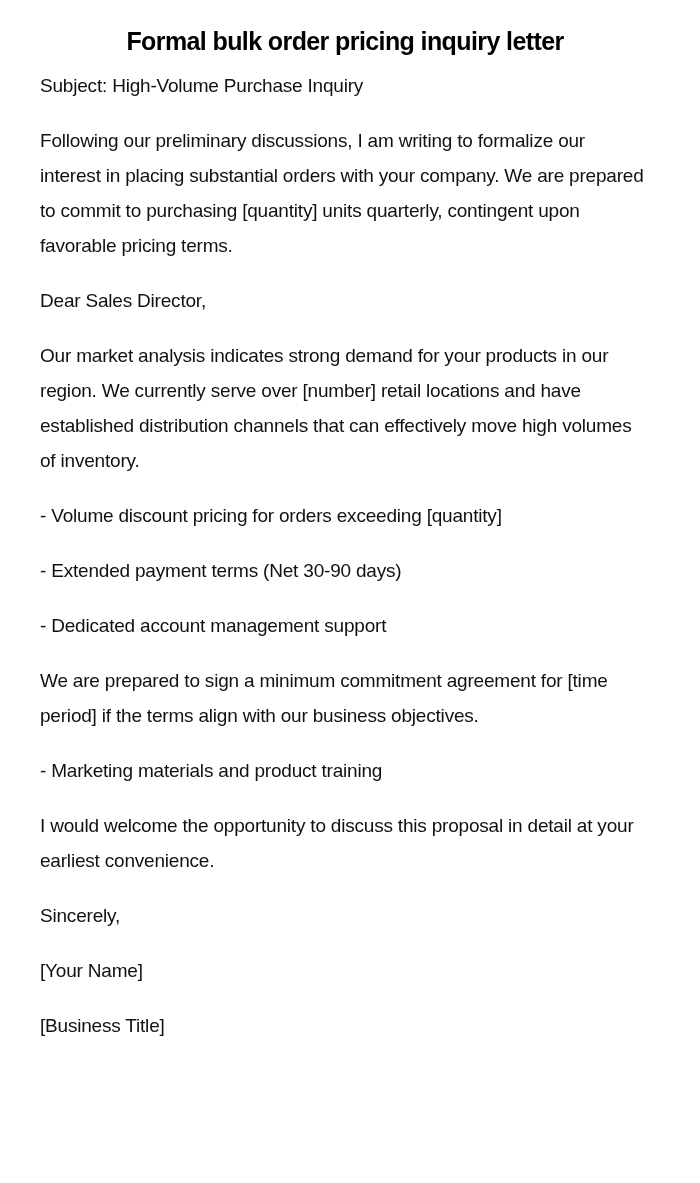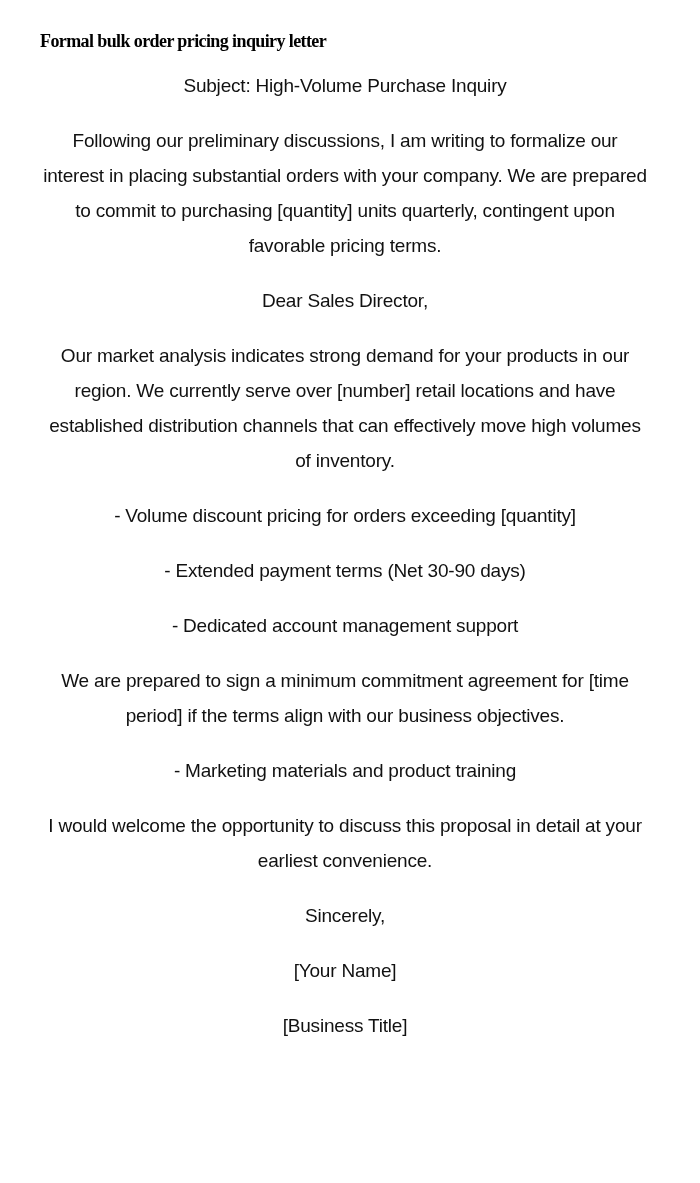--- a/index.html
+++ b/index.html
@@ -14,36 +14,36 @@
       position: relative;
     }
     .letter {
       position: absolute;
       left: 40px;
       top: 22px;
       width: 610px;
       color: #111111;
     }
     .title {
-      font-family: Liberation Serif, serif;
+      font-family: Liberation Sans, sans-serif;
       font-weight: bold;
-      font-size: 18px;
+      font-size: 25px;
       letter-spacing: -0.6px;
       line-height: 38px;
       margin: 0 0 8px 0;
       color: #000000;
+      text-align: center;
     }
     .para {
       font-family: "Liberation Sans", sans-serif;
       font-size: 19px;
       letter-spacing: -0.2px;
       line-height: 35px;
       margin: 0 0 20px 0;
       color: #111111;
-      text-align: center;
     }
   </style>
 </head>
 <body>
 
 <div class="letter">
   <h1 class="title">Formal bulk order pricing inquiry letter</h1>
   <p class="para">Subject: High-Volume Purchase Inquiry</p>
   <p class="para">Following our preliminary discussions, I am writing to formalize our interest in placing substantial orders with your company. We are prepared to commit to purchasing [quantity] units quarterly, contingent upon favorable pricing terms.</p>
   <p class="para">Dear Sales Director,</p>

